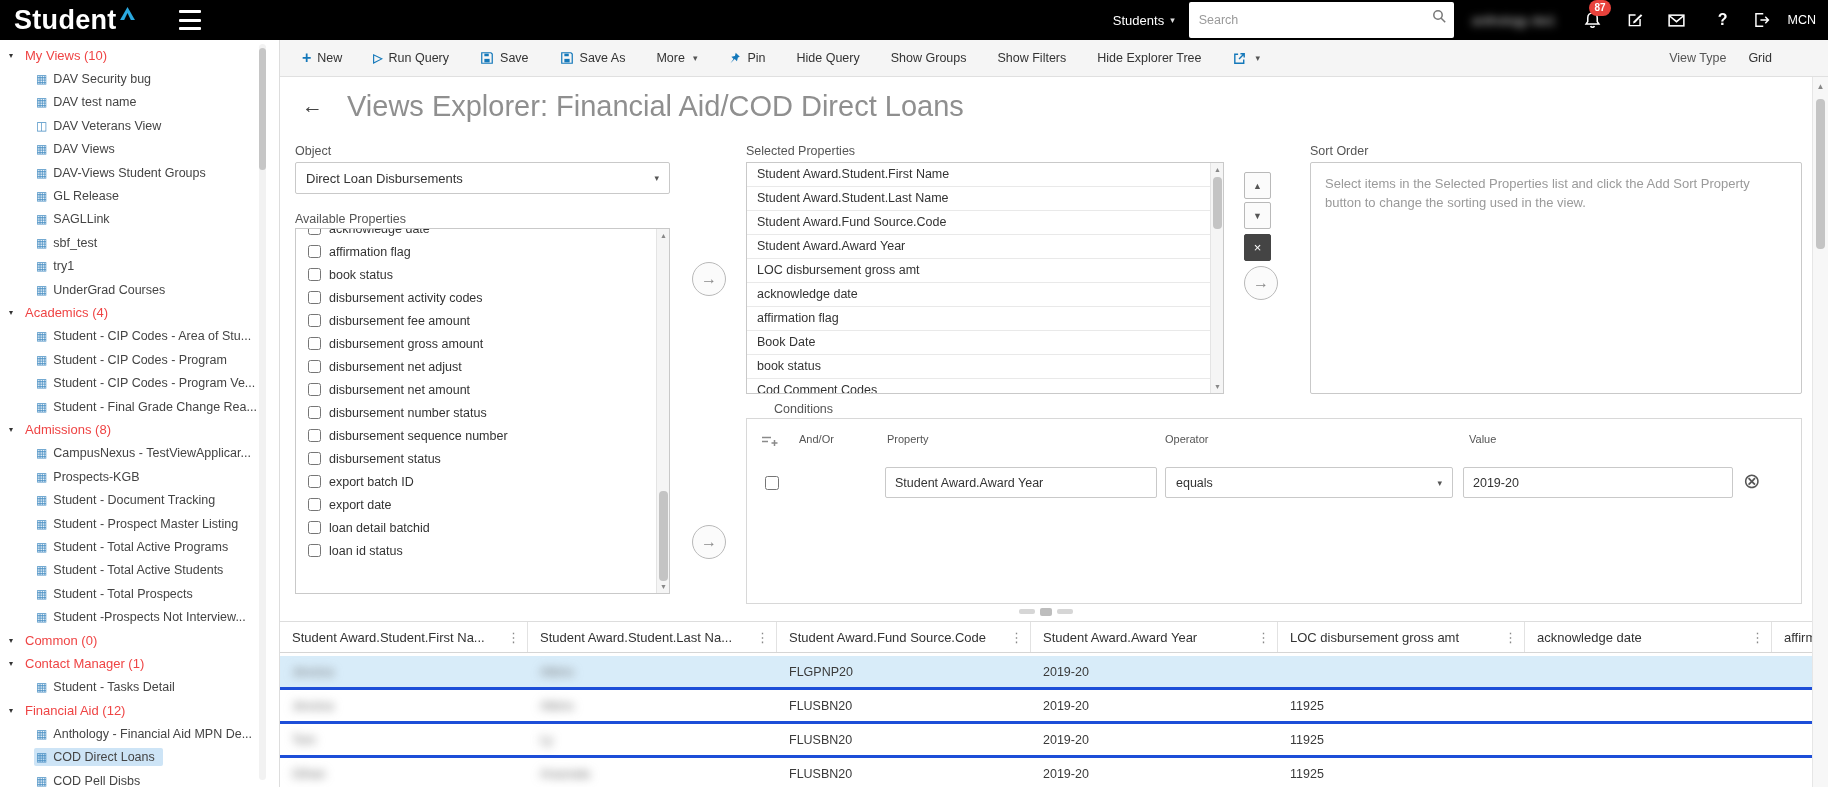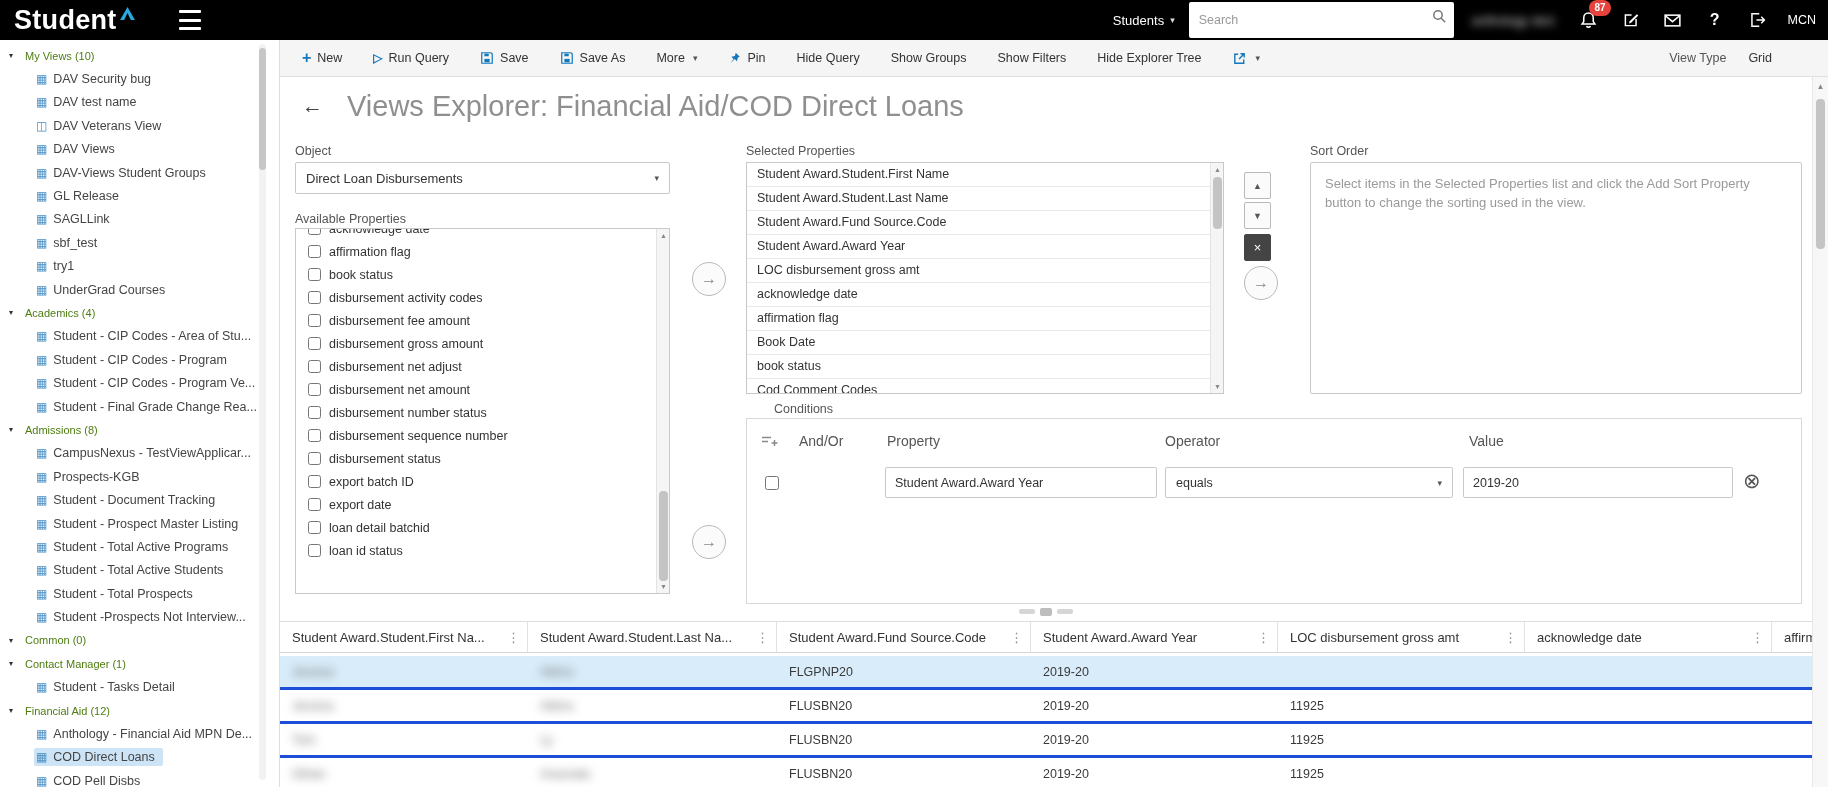--- a/index.html
+++ b/index.html
@@ -13,35 +13,35 @@
   .hamburger{margin-left:44px;width:26px;height:20px;display:flex;flex-direction:column;justify-content:space-between;cursor:pointer}
   .hbar{display:block;width:22px;height:3px;background:#fff;border-radius:1px}
   .top-right{margin-left:auto;display:flex;align-items:center;margin-right:12px}
   .org-select{display:flex;align-items:center;color:#fff;font-size:13px;cursor:pointer;margin-right:14px}
   .org-select .caret{font-size:9px;margin-left:6px;color:#ddd}
   .searchbox{position:relative;width:265px;height:36px;background:#fff;border-radius:2px;margin-right:18px}
   .searchbox input{width:100%;height:100%;border:0;outline:none;padding:0 28px 0 10px;font-size:12.5px;font-family:"Liberation Sans",sans-serif;color:#333;background:transparent}
   .searchbox input::placeholder{color:#9a9a9a}
   .search-icon{position:absolute;right:7px;top:6px}
   .redacted{color:#d8d8d8;font-size:13px;filter:blur(4px);margin-right:20px;user-select:none}
-  .icon-btn{position:relative;width:26px;height:26px;display:flex;align-items:center;justify-content:center;margin-right:16px;cursor:pointer}
+  .icon-btn{position:relative;width:26px;height:26px;display:flex;align-items:center;justify-content:flex-end;margin-right:16px;cursor:pointer}
   .badge{position:absolute;top:-7px;right:-9px;background:#e8423c;color:#fff;font-size:10px;line-height:10px;padding:3px 5px;border-radius:9px;font-weight:bold}
   .q-icon{color:#fff;font-size:16px;font-weight:bold}
   .user{color:#fff;font-size:12.5px;margin-left:2px;cursor:pointer}
 
   
   #sidebar{position:absolute;left:0;top:40px;width:280px;height:747px;background:#fff;border-right:1px solid #ddd;overflow:hidden;padding-top:4px}
   .tree-row{display:flex;align-items:center;height:23.4px;padding-left:9px;cursor:pointer;white-space:nowrap}
   .tree-row.item{padding-left:34px}
   .tree-caret{width:14px;font-size:8px;color:#333;flex:0 0 auto}
   .row-inner{display:inline-flex;align-items:center;padding:2px 8px 2px 2px;border-radius:2px}
   .tree-row.selected .row-inner{background:#cde4f6}
   .tree-icon{color:#4a90c4;font-size:12px;margin-right:6px}
   .tree-label{font-size:12.5px;color:#444}
-  .tree-row.section .tree-label{color:#4d7c0f;font-size:11px}
+  .tree-row.section .tree-label{color:#ef4444;font-size:13px}
   .side-scroll{position:absolute;right:13px;top:4px;width:7px;height:736px;background:#f2f2f2;border-radius:4px}
   .side-thumb{position:absolute;left:0;top:4px;width:7px;height:122px;background:#c6c6c6;border-radius:4px}
 
   
   #main{position:absolute;left:280px;top:40px;right:0;bottom:0;background:#fff;overflow:hidden}
 
   
   #toolbar{position:absolute;left:0;top:0;right:0;height:37px;background:#f5f5f5;border-bottom:1px solid #e0e0e0;display:flex;align-items:center;padding-left:22px;gap:31px}
   .tb-btn{display:flex;align-items:center;gap:6px;cursor:pointer;color:#333;white-space:nowrap}
   .tb-ic{color:#1478ba;font-weight:bold}
@@ -90,21 +90,21 @@
   #btn-up{top:132px;font-size:9px}
   #btn-down{top:162px;font-size:9px}
   #btn-remove-sel{top:194px;font-size:13px;background:#444;color:#fff;border-color:#444}
 
   
   #sort-panel{position:absolute;left:1030px;top:122px;width:492px;height:232px;border:1px solid #c9c9c9;border-radius:2px;padding:12px 14px;background:#fff}
   .sort-placeholder{font-size:13px;color:#9a9a9a;line-height:1.45}
 
   
   #cond-panel{position:absolute;left:466px;top:378px;width:1056px;height:186px;border:1px solid #d8d8d8;background:#fff}
-  .ch{position:absolute;top:14px;font-size:14px;color:#555}
+  .ch{position:absolute;top:14px;font-size:11px;color:#555}
   .ch.andor{left:52px}.ch.prop{left:140px}.ch.op{left:418px}.ch.val{left:722px}
   .add-cond{position:absolute;left:14px;top:15px;cursor:pointer}
   .cond-cb{position:absolute;left:18px;top:57px;width:14px;height:14px}
   .cond-input{position:absolute;top:48px;height:31px;border:1px solid #c9c9c9;border-radius:2px;padding:0 9px;font-size:12.5px;font-family:"Liberation Sans",sans-serif;color:#333;outline:none}
   .cond-input.prop{left:138px;width:272px}
   .cond-input.val{left:716px;width:270px}
   .cond-select{position:absolute;left:418px;top:48px;width:288px;height:31px;border:1px solid #c9c9c9;border-radius:2px;display:flex;align-items:center;padding:0 10px;font-size:12.5px;color:#333;cursor:pointer;background:#fff}
   .cond-select .caret{margin-left:auto;font-size:9px;color:#555}
   .cond-remove{position:absolute;left:996px;top:51px;font-size:21px;color:#555;cursor:pointer;line-height:1}
 

